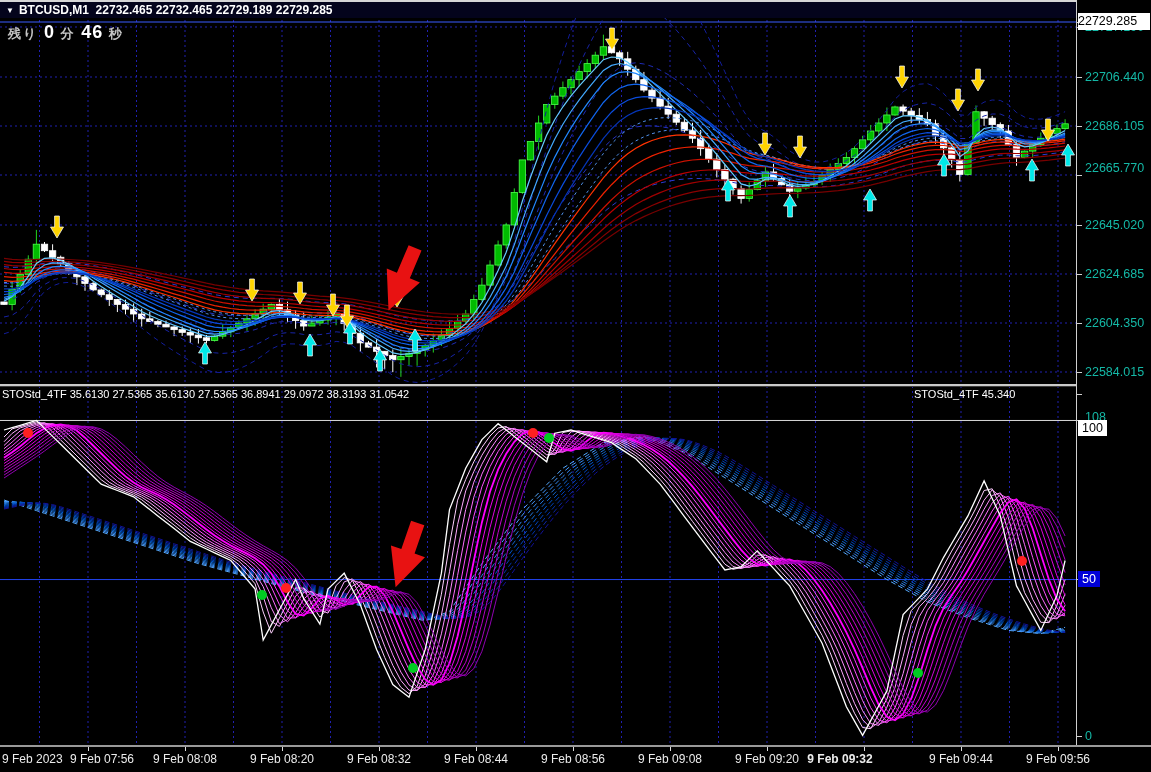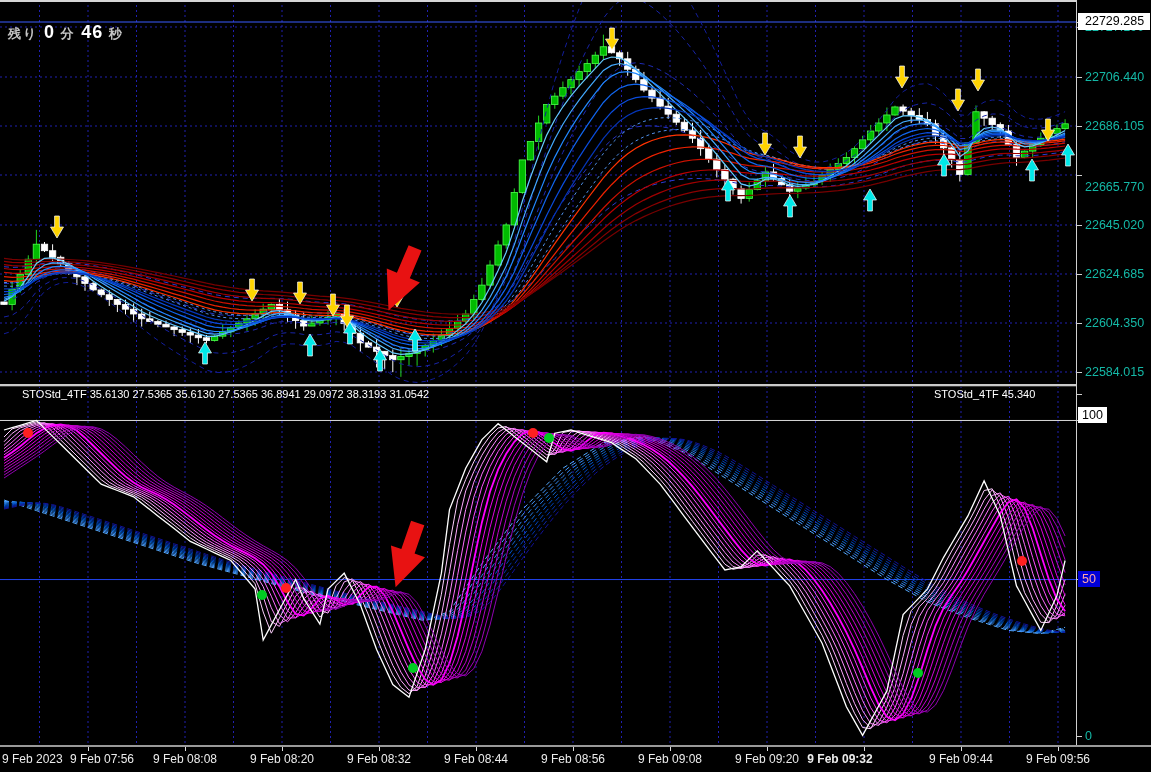--- a/index.html
+++ b/index.html
@@ -15,25 +15,25 @@
   svg{position:absolute;left:0;display:block;}
   #price-chart{top:0;}
   #indicator-chart{top:386px;}
   #sep1{position:absolute;left:0;top:384px;width:1076px;height:2px;background:#c9c9c9;border-bottom:1px solid #3c3c3c;}
   #sep2{position:absolute;left:0;top:745px;width:1151px;height:2px;background:#9a9a9a;}
   #axis-sep{position:absolute;left:1076px;top:0;width:1px;height:745px;background:#cfcfcf;}
   #right-axis{position:absolute;left:1077px;top:0;width:74px;height:745px;background:#000;}
   .pl{position:absolute;left:8px;color:#14b8a6;font-size:12.5px;white-space:nowrap;transform:translateY(-50%);}
   .ptick{position:absolute;left:0;width:5px;height:1px;background:#cfcfcf;}
   #cur-price{position:absolute;left:1px;top:13px;width:72px;height:17px;background:#fff;color:#000;
-             font-size:12.5px;line-height:17px;padding-left:7px;box-sizing:border-box;z-index:3;}
+             font-size:12.5px;line-height:17px;box-sizing:border-box;z-index:3;}
   .boxlab{position:absolute;left:1px;font-size:12.5px;line-height:16px;padding:0 4px;transform:translateY(-50%);}
   #indicator-header{position:absolute;top:388px;left:0;width:1076px;height:13px;color:#fff;
                     font-size:11px;white-space:nowrap;z-index:2;}
-  #indicator-header span{position:absolute;top:0;margin-left:20px;}
+  #indicator-header span{position:absolute;top:0;}
   #entry-label{position:absolute;left:160px;top:204px;font-size:27px;font-weight:700;color:#e81414;
                -webkit-text-stroke:3px #ffffff;paint-order:stroke fill;letter-spacing:1px;z-index:4;
                text-shadow:0 0 1px #fff;}
   #time-axis{position:absolute;left:0;top:747px;width:1151px;height:32px;background:#000;color:#ececec;
              font-size:12px;}
   .tl{position:absolute;top:5px;white-space:nowrap;transform:translateX(-50%);}
   .tl.first{transform:none;}
   .ttick{position:absolute;top:0;width:1px;height:4px;background:#dcdcdc;}
 </style>
 </head>
@@ -443,20 +443,23 @@
       <circle cx="533" cy="47" r="5" fill="#ff2020"></circle>
       <circle cx="1022" cy="175" r="5" fill="#ff2020"></circle>
       <polygon points="-7,-36 7,-36 7,-6 18,-6 0,32 -18,-6 -7,-6" transform="translate(406,171) rotate(19)" fill="#e81212"></polygon>
     </svg>
 
   <div id="top-border"></div>
   <div id="sep1"></div>
   <div id="sep2"></div>
   <div id="axis-sep"></div>
 
+  <div id="title-bar">
+    <span class="tri">▼</span><span>BTCUSD,M1</span>&nbsp;&nbsp;<span>22732.465 22732.465 22729.189 22729.285</span>
+  </div>
 
   <div id="timer">
     <span>残り</span>
     <span class="num">0</span>
     <span>分</span>
     <span class="num">46</span>
     <span>秒</span>
   </div>
 
 
@@ -466,38 +469,38 @@
     </div>
 
   <div id="right-axis">
     <div id="cur-price">22729.285</div>
   <div class="pl" style="top: 27px;">22727.190</div>
       <div class="ptick" style="top: 27px;"></div>
       <div class="pl" style="top: 77px;">22706.440</div>
       <div class="ptick" style="top: 77px;"></div>
       <div class="pl" style="top: 126px;">22686.105</div>
       <div class="ptick" style="top: 126px;"></div>
-      <div class="pl" style="top: 187px;">22665.770</div>
+      <div class="pl" style="top: 168px;">22665.770</div>
       <div class="ptick" style="top: 175px;"></div>
       <div class="pl" style="top: 225px;">22645.020</div>
       <div class="ptick" style="top: 225px;"></div>
       <div class="pl" style="top: 274px;">22624.685</div>
       <div class="ptick" style="top: 274px;"></div>
       <div class="pl" style="top: 323px;">22604.350</div>
       <div class="ptick" style="top: 323px;"></div>
       <div class="pl" style="top: 372px;">22584.015</div>
       <div class="ptick" style="top: 372px;"></div>
       <div class="ptick" style="top: 22px;"></div>
       <div class="ptick" style="top: 394px;"></div>
       <div class="pl" style="top: 417px;">108</div>
       <div class="ptick" style="top: 394px;"></div>
       <div class="ptick" style="top: 420px;"></div>
-      <div class="boxlab" style="top: 415px; background: rgb(255, 255, 255); color: rgb(0, 0, 0);">100</div>
+      <div class="boxlab" style="top: 428px; background: rgb(255, 255, 255); color: rgb(0, 0, 0);">100</div>
       <div class="ptick" style="top: 579px;"></div>
-      <div class="boxlab" style="top: 579px; background: rgb(0, 0, 216); color: #fca5a5;">50</div>
+      <div class="boxlab" style="top: 579px; background: rgb(0, 0, 216); color: #ffffff;">50</div>
       <div class="ptick" style="top: 736px;"></div>
       <div class="pl" style="top: 736px;">0</div>
       <div class="ptick" style="top: 736px;"></div>
     </div>
 
   <div id="time-axis">
       <div class="tl first" style="left: 2px;">9 Feb 2023</div>
       <div class="tl" style="left: 88px; padding-left: 28px;">9 Feb 07:56</div>
       <div class="ttick" style="left: 88px;"></div>
       <div class="tl" style="left: 185px;">9 Feb 08:08</div>

